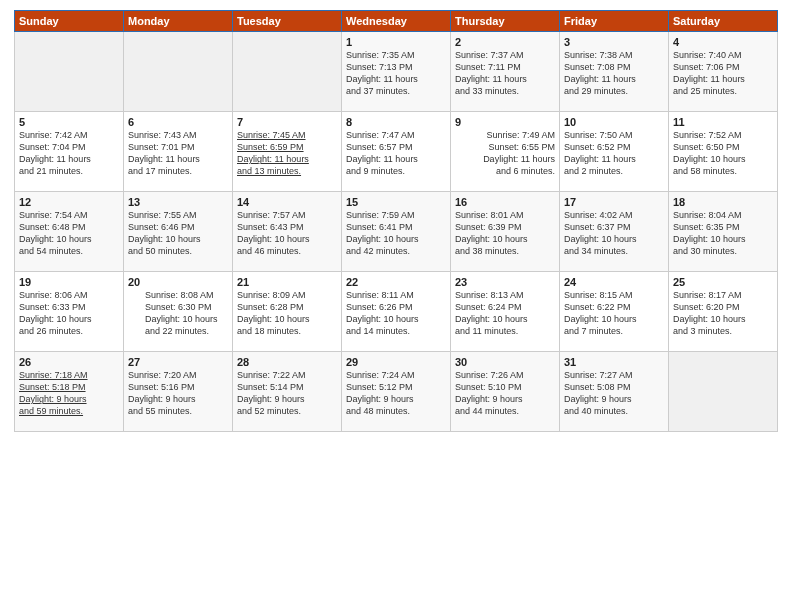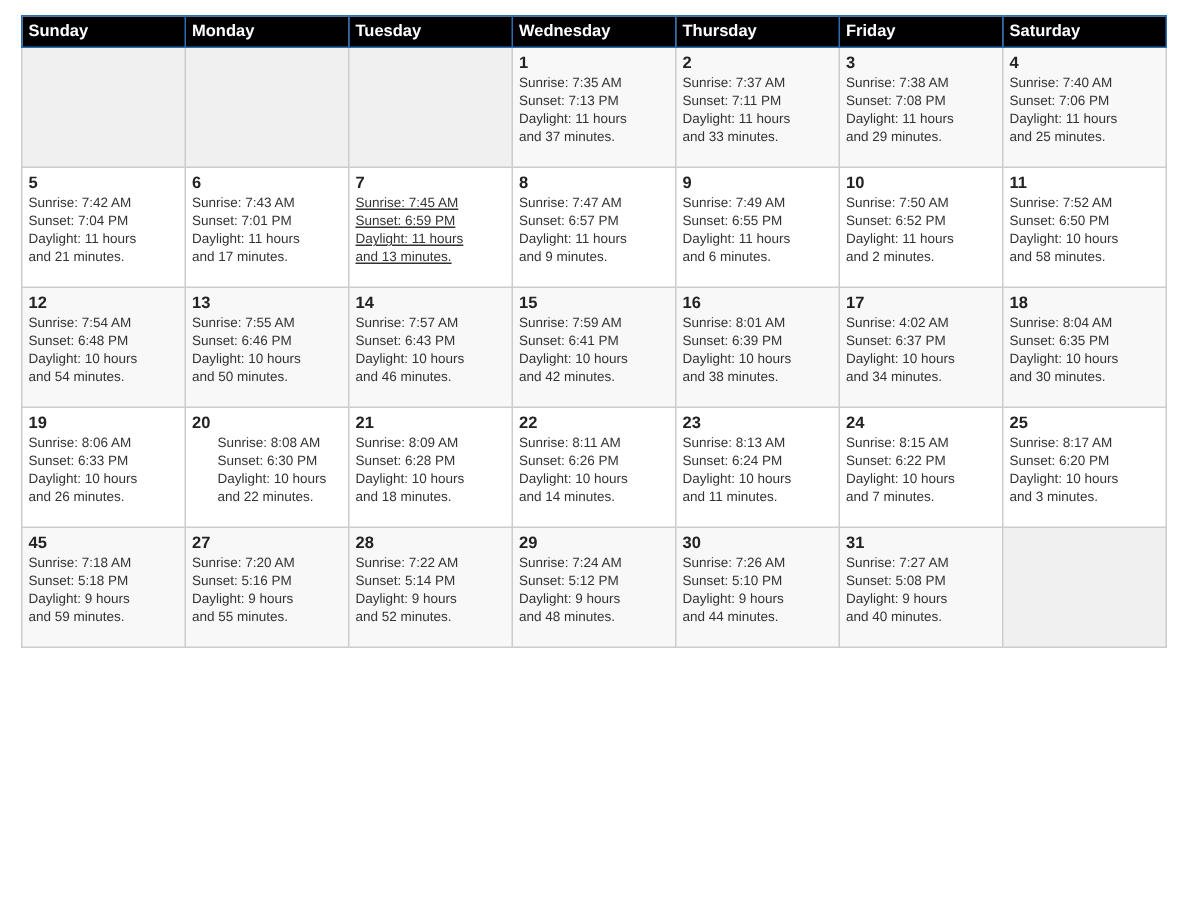--- a/index.html
+++ b/index.html
@@ -37,21 +37,21 @@
       font-size: 13px;
       color: #444;
     }
     .calendar {
       width: 100%;
       border-collapse: collapse;
       border: 1px solid #bbb;
       table-layout: fixed;
     }
     .calendar thead tr th {
-      background: #000000;
+      background: #c2410c;
       color: #fff;
       font-size: 11px;
       font-weight: bold;
       padding: 4px 4px;
       border: 1px solid #2a6db5;
       text-align: left;
     }
     .calendar tbody tr {
       background: #fff;
     }
@@ -158,21 +158,21 @@
           </td>
           <td>
             <span class="day-num">8</span>
             <div class="day-info" style="white-space: pre-line;">Sunrise: 7:47 AM
 Sunset: 6:57 PM
 Daylight: 11 hours
 and 9 minutes.</div>
           </td>
           <td>
             <span class="day-num">9</span>
-            <div class="day-info" style="white-space: pre-line;">Sunrise: 7:49 AM
+            <div class="day-info" style="white-space: pre-line; text-align: right;">Sunrise: 7:49 AM
 Sunset: 6:55 PM
 Daylight: 11 hours
 and 6 minutes.</div>
           </td>
           <td>
             <span class="day-num">10</span>
             <div class="day-info" style="white-space: pre-line;">Sunrise: 7:50 AM
 Sunset: 6:52 PM
 Daylight: 11 hours
 and 2 minutes.</div>
@@ -282,22 +282,22 @@
           <td>
             <span class="day-num">25</span>
             <div class="day-info" style="white-space: pre-line;">Sunrise: 8:17 AM
 Sunset: 6:20 PM
 Daylight: 10 hours
 and 3 minutes.</div>
           </td>
         </tr>
         <tr>
           <td>
-            <span class="day-num">45</span>
-            <div class="day-info" style="white-space: pre-line;">Sunrise: 7:18 AM
+            <span class="day-num">26</span>
+            <div class="day-info" style="white-space: pre-line; text-decoration: underline;">Sunrise: 7:18 AM
 Sunset: 5:18 PM
 Daylight: 9 hours
 and 59 minutes.</div>
           </td>
           <td>
             <span class="day-num">27</span>
             <div class="day-info" style="white-space: pre-line;">Sunrise: 7:20 AM
 Sunset: 5:16 PM
 Daylight: 9 hours
 and 55 minutes.</div>

